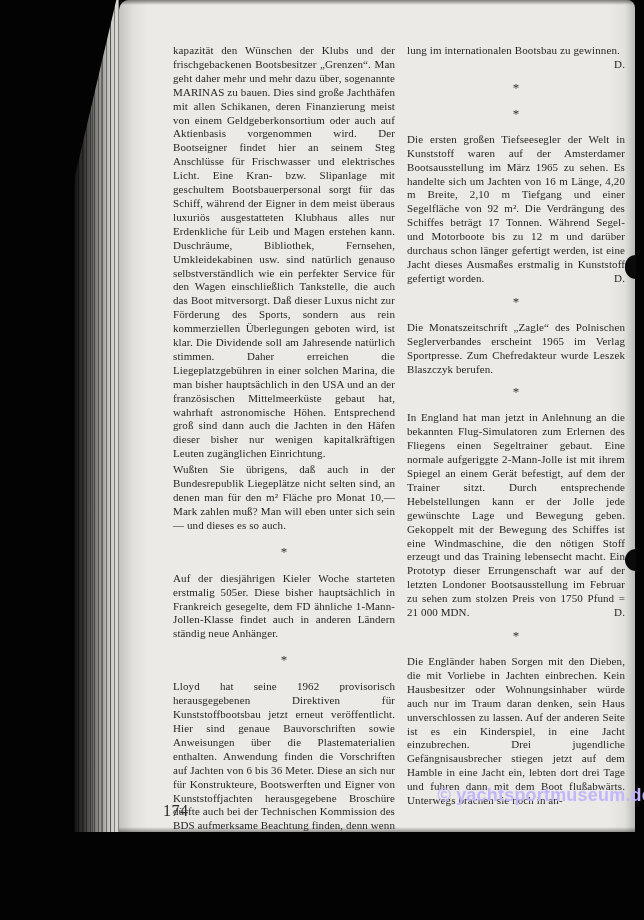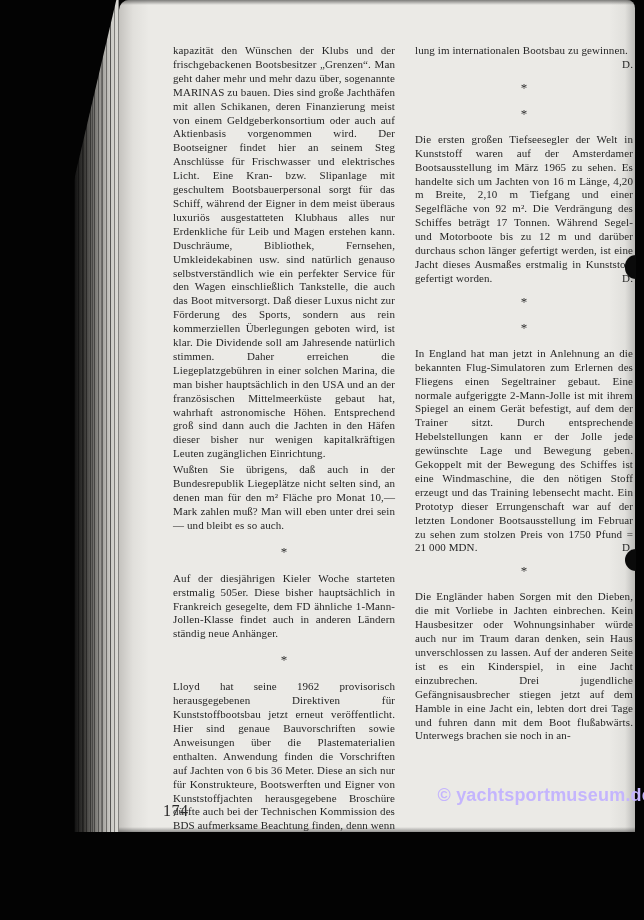--- a/index.html
+++ b/index.html
@@ -50,21 +50,21 @@
     background: linear-gradient(0deg, rgba(15,15,15,0.40), rgba(15,15,15,0));
   }
   .col {
     position: absolute; top: 44px;
     font-size: 11px; line-height: 13.9px;
     color: #262626;
     text-align: justify;
     letter-spacing: 0.1px;
   }
   .col-left  { left: 54px;  width: 222px; }
-  .col-right { left: 296px; width: 218px; }
+  .col-right { left: 288px; width: 218px; }
   .para { margin: 0; }
   .para + .para { margin-top: 2px; }
   .para::after { content: ""; display: block; clear: both; height: 0; }
   .sig { float: right; padding-left: 8px; }
   .sep {
     text-align: center; font-size: 13px;
     height: 14px; line-height: 14px;
     margin: 9px 0 12px;
     color: #2c2c2c;
   }
@@ -91,32 +91,33 @@
 </head>
 <body>
 
 <div class="photo">
   <div class="stack"></div>
   <div class="stack-wedge"></div>
 
   <div class="page">
     <div class="col col-left">
         <div class="para">kapazität den Wünschen der Klubs und der frischgebackenen Bootsbesitzer „Grenzen“. Man geht daher mehr und mehr dazu über, sogenannte MARINAS zu bauen. Dies sind große Jachthäfen mit allen Schikanen, deren Finanzierung meist von einem Geldgeberkonsortium oder auch auf Aktienbasis vorgenommen wird. Der Bootseigner findet hier an seinem Steg Anschlüsse für Frischwasser und elektrisches Licht. Eine Kran- bzw. Slipanlage mit geschultem Bootsbauerpersonal sorgt für das Schiff, während der Eigner in dem meist überaus luxuriös ausgestatteten Klubhaus alles nur Erdenkliche für Leib und Magen erstehen kann. Duschräume, Bibliothek, Fernsehen, Umkleidekabinen usw. sind natürlich genauso selbstverständlich wie ein perfekter Service für den Wagen einschließlich Tankstelle, die auch das Boot mitversorgt. Daß dieser Luxus nicht zur Förderung des Sports, sondern aus rein kommerziellen Überlegungen geboten wird, ist klar. Die Dividende soll am Jahresende natürlich stimmen. Daher erreichen die Liegeplatzgebühren in einer solchen Marina, die man bisher hauptsächlich in den USA und an der französischen Mittelmeerküste gebaut hat, wahrhaft astronomische Höhen. Entsprechend groß sind dann auch die Jachten in den Häfen dieser bisher nur wenigen kapitalkräftigen Leuten zugänglichen Einrichtung.</div>
-        <div class="para">Wußten Sie übrigens, daß auch in der Bundesrepublik Liegeplätze nicht selten sind, an denen man für den m² Fläche pro Monat 10,— Mark zahlen muß? Man will eben unter drei sein — und bleibt es so auch.</div>
+        <div class="para">Wußten Sie übrigens, daß auch in der Bundesrepublik Liegeplätze nicht selten sind, an denen man für den m² Fläche pro Monat 10,— Mark zahlen muß? Man will eben unter sich sein — und dieses es so auch.</div>
         <div class="sep">*</div>
         <div class="para">Auf der diesjährigen Kieler Woche starteten erstmalig 505er. Diese bisher hauptsächlich in Frankreich gesegelte, dem FD ähnliche 1-Mann-Jollen-Klasse findet auch in anderen Ländern ständig neue Anhänger.</div>
         <div class="sep">*</div>
         <div class="para">Lloyd hat seine 1962 provisorisch herausgegebenen Direktiven für Kunststoffbootsbau jetzt erneut veröffentlicht. Hier sind genaue Bauvorschriften sowie Anweisungen über die Plastematerialien enthalten. Anwendung finden die Vorschriften auf Jachten von 6 bis 36 Meter. Diese an sich nur für Konstrukteure, Bootswerften und Eigner von Kunststoffjachten herausgegebene Broschüre dürfte auch bei der Technischen Kommission des BDS aufmerksame Beachtung finden, denn wenn z. B. auch erst internationale Jollenklassen in Kunststoff gefertigt werden, so dürfte doch die Zeit nicht mehr fern sein, wo auch bei uns größere Kiel- und Motorboote aus Kunststoff gebaut werden. Nur so ist der Anschluß an die eindeutig zum Kunststoff tendierende Entwick-</div>
       </div>
     <div class="col col-right">
         <div class="para">lung im internationalen Bootsbau zu gewinnen.<span class="sig">D.</span></div>
         <div class="sep">*</div>
         <div class="sep">*</div>
         <div class="para">Die ersten großen Tiefseesegler der Welt in Kunststoff waren auf der Amsterdamer Bootsausstellung im März 1965 zu sehen. Es handelte sich um Jachten von 16 m Länge, 4,20 m Breite, 2,10 m Tiefgang und einer Segelfläche von 92 m². Die Verdrängung des Schiffes beträgt 17 Tonnen. Während Segel- und Motorboote bis zu 12 m und darüber durchaus schon länger gefertigt werden, ist eine Jacht dieses Ausmaßes erstmalig in Kunststoff gefertigt worden.<span class="sig">D.</span></div>
         <div class="sep">*</div>
+        <div class="para">Die Monatszeitschrift „Zagle“ des Polnischen Seglerverbandes erscheint 1965 im Verlag Sportpresse. Zum Chefredakteur wurde Leszek Blaszczyk berufen.</div>
         <div class="sep">*</div>
         <div class="para">In England hat man jetzt in Anlehnung an die bekannten Flug-Simulatoren zum Erlernen des Fliegens einen Segeltrainer gebaut. Eine normale aufgeriggte 2-Mann-Jolle ist mit ihrem Spiegel an einem Gerät befestigt, auf dem der Trainer sitzt. Durch entsprechende Hebelstellungen kann er der Jolle jede gewünschte Lage und Bewegung geben. Gekoppelt mit der Bewegung des Schiffes ist eine Windmaschine, die den nötigen Stoff erzeugt und das Training lebensecht macht. Ein Prototyp dieser Errungenschaft war auf der letzten Londoner Bootsausstellung im Februar zu sehen zum stolzen Preis von 1750 Pfund = 21 000 MDN.<span class="sig">D.</span></div>
         <div class="sep">*</div>
         <div class="para">Die Engländer haben Sorgen mit den Dieben, die mit Vorliebe in Jachten einbrechen. Kein Hausbesitzer oder Wohnungsinhaber würde auch nur im Traum daran denken, sein Haus unverschlossen zu lassen. Auf der anderen Seite ist es ein Kinderspiel, in eine Jacht einzubrechen. Drei jugendliche Gefängnisausbrecher stiegen jetzt auf dem Hamble in eine Jacht ein, lebten dort drei Tage und fuhren dann mit dem Boot flußabwärts. Unterwegs brachen sie noch in an-</div>
       </div>
     <div class="page-number">174</div>
   </div>
 
   <div class="bump bump-1"></div>
   <div class="bump bump-2"></div>

